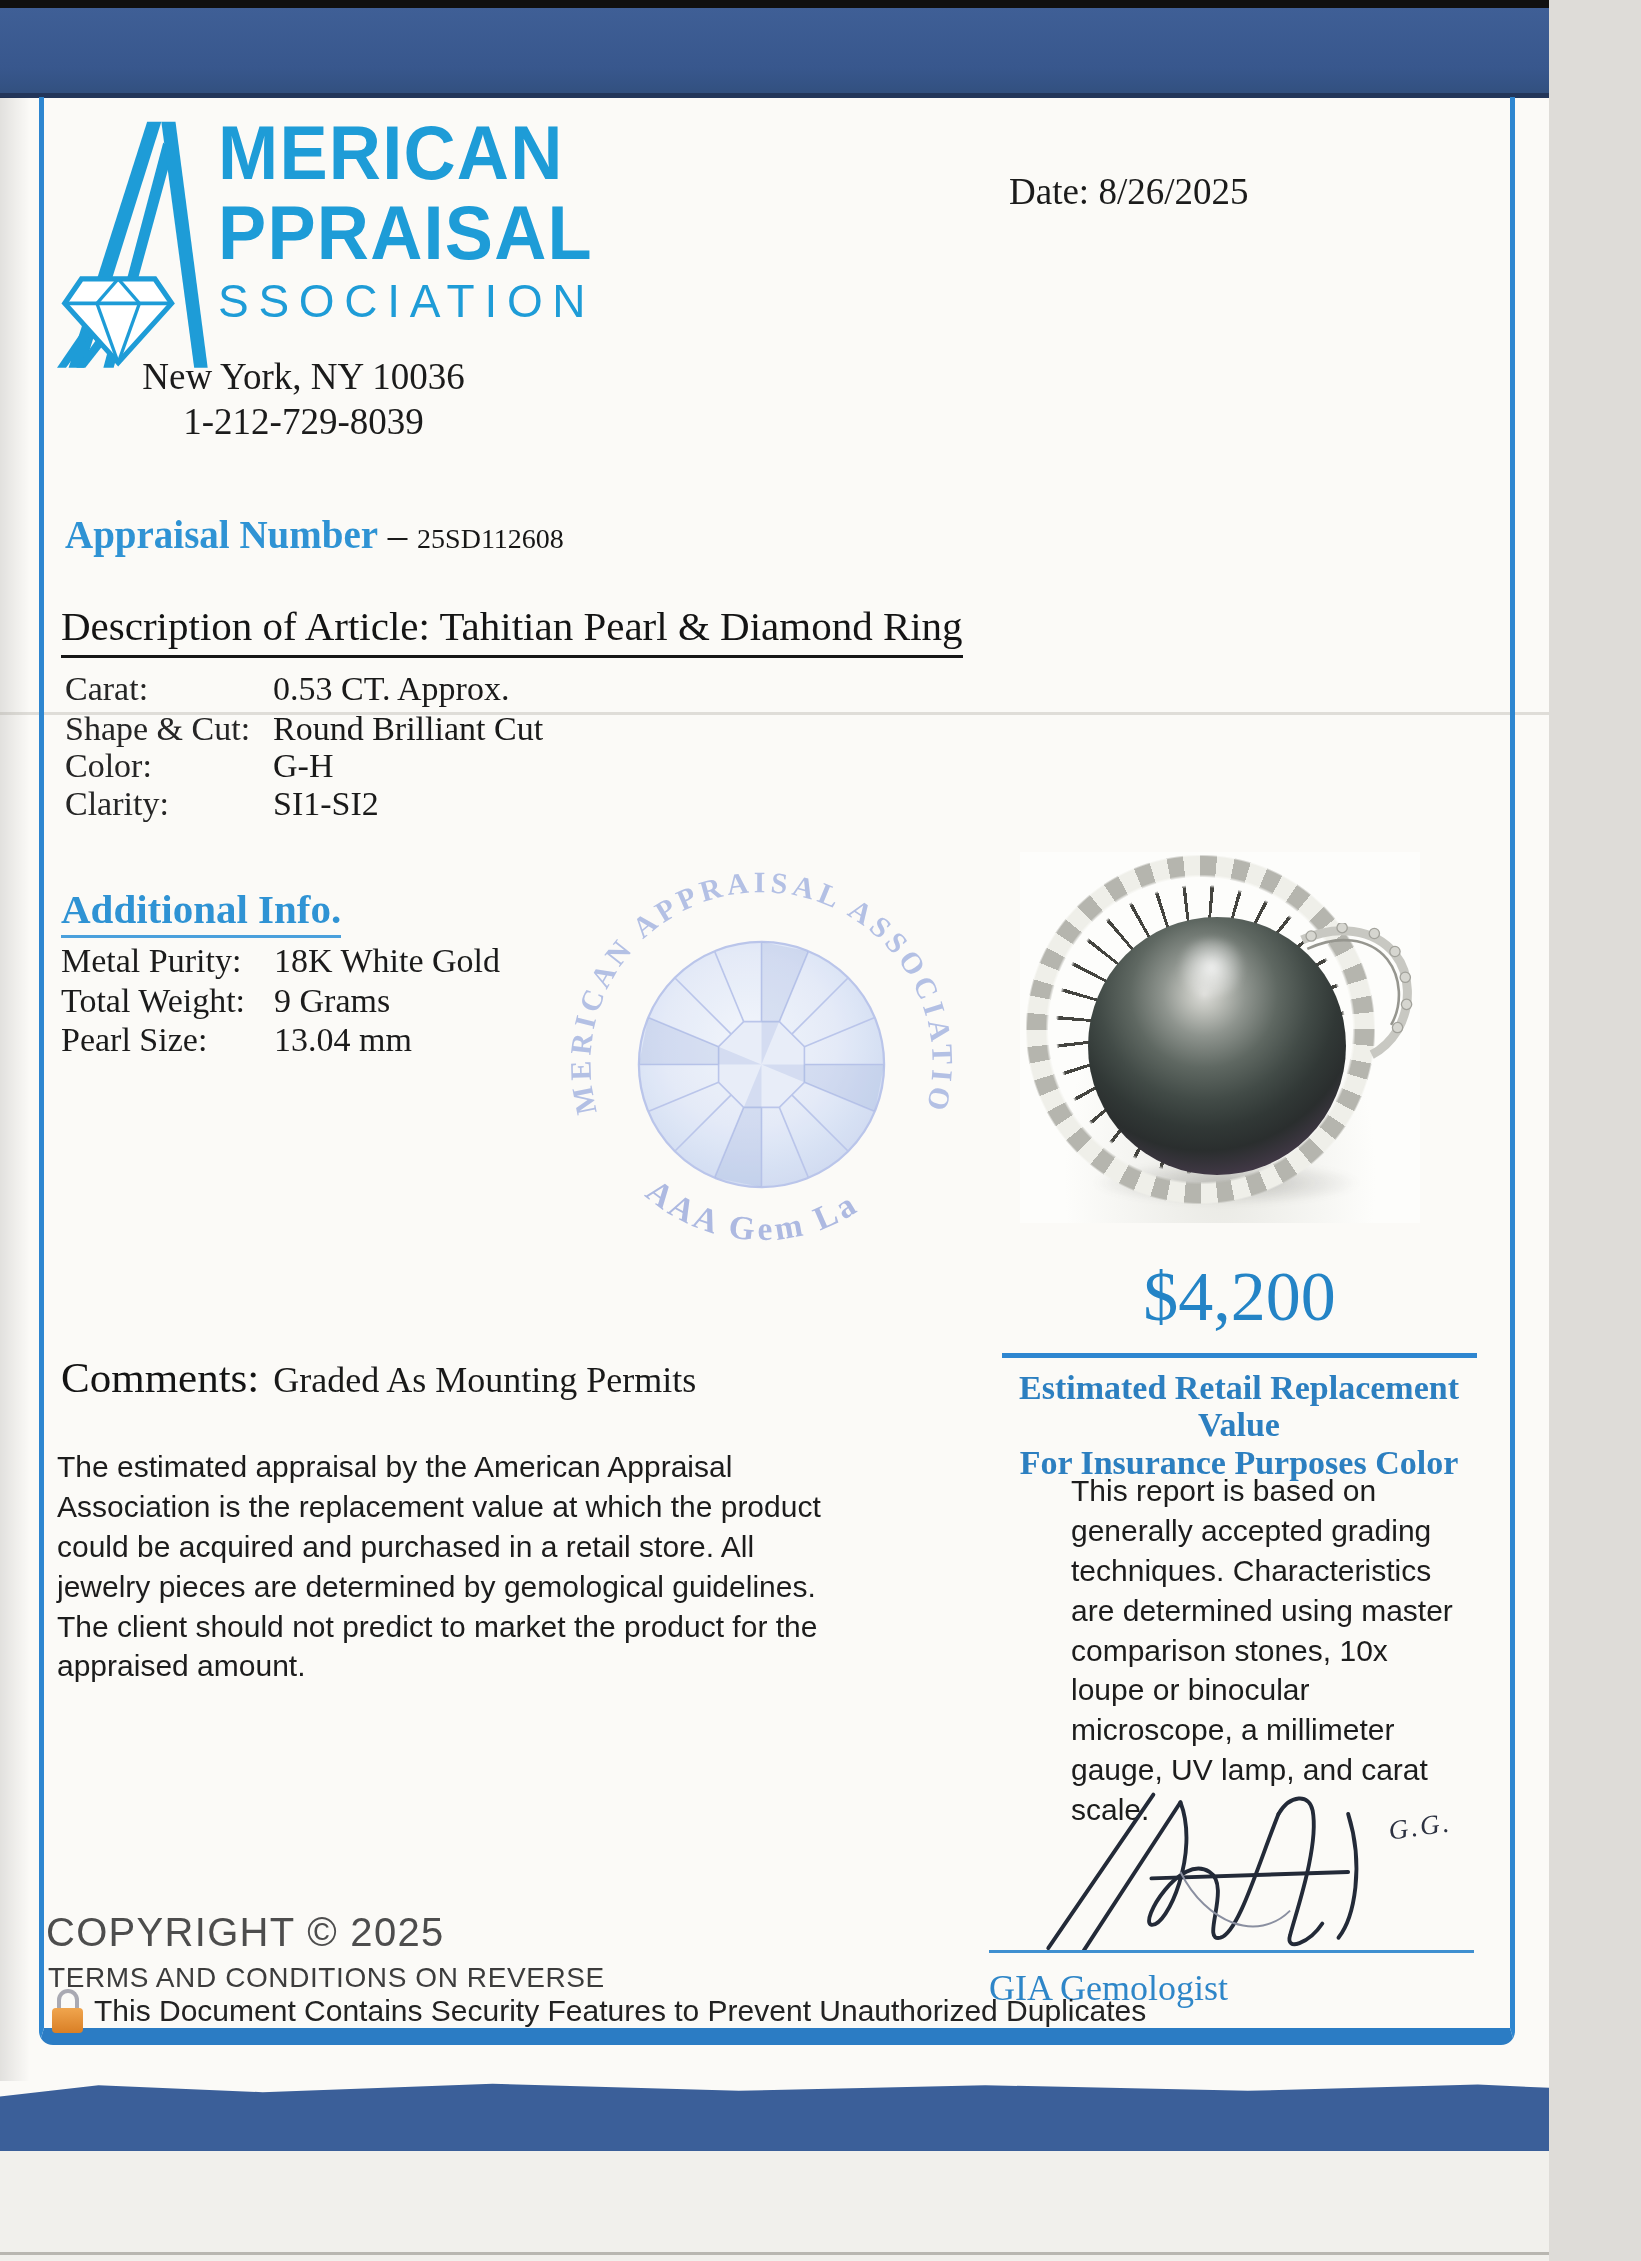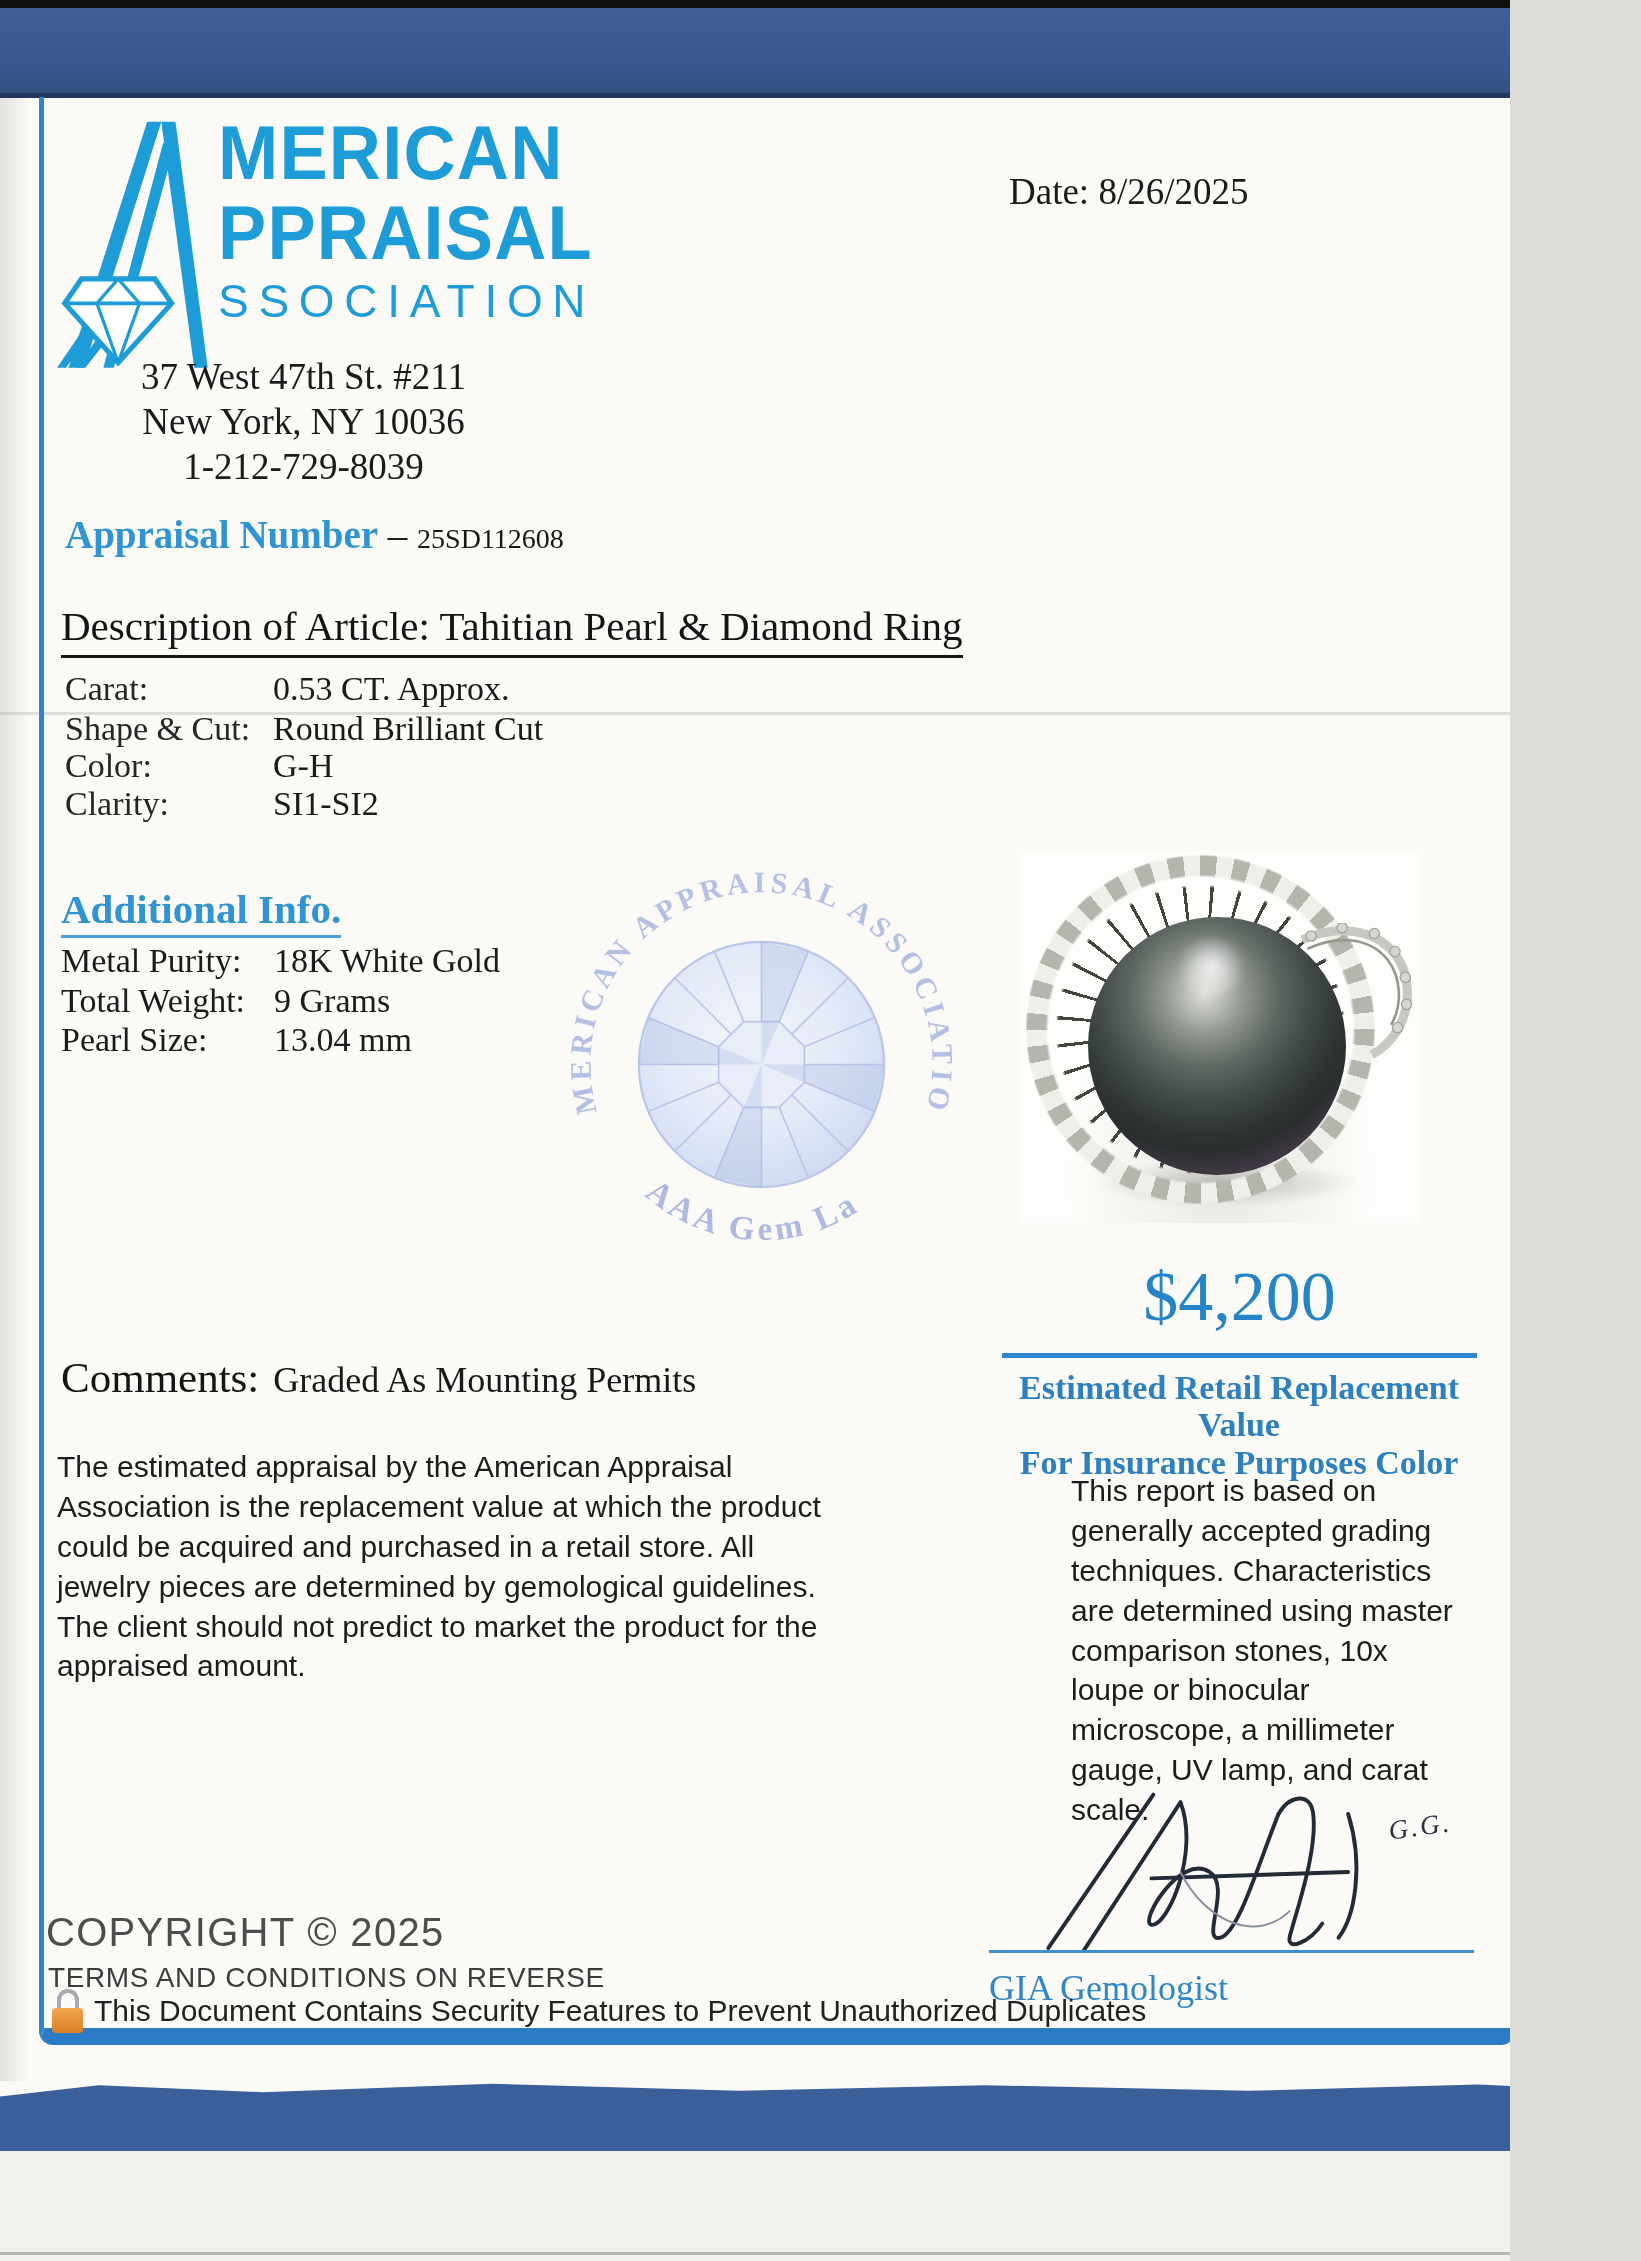--- a/index.html
+++ b/index.html
@@ -1,17 +1,17 @@
 <!DOCTYPE html>
 <html style="font-size:10.3px"><head>
 <meta charset="utf-8">
 <style>
   html,body{margin:0;padding:0;background:#dedcd8;}
   #page{position:relative;width:1510px;height:2261px;background:#fbfaf7;overflow:hidden;
-        font-family:"Liberation Serif", serif;color:#1b1b1b;}
+        font-family:"Liberation Serif", serif;color:#1b1b1b;padding-left:39px;}
   .abs{position:absolute;}
   .sans{font-family:"Liberation Sans", sans-serif;}
 
   
   .top-black{left:0;top:0;width:1642px;height:7.7px;background:#101010;}
   .top-band{left:0;top:7.7px;width:1642px;height:86px;background:linear-gradient(180deg,#3f5f96 0%,#38578d 70%,#32507f 100%);}
   .top-band-edge{left:0;top:93px;width:1642px;height:4.5px;background:#23365a;}
   .right-strip{left:1612px;top:97px;width:30px;height:1986px;
      background:linear-gradient(200deg,#2d4f83 0%,#2d4f83 10%,#8fb0d8 14%,#8fb0d8 21%,#35598f 25%,#35598f 46%,#7ea3cf 50%,#7ea3cf 56%,#355a90 60%,#2c4d82 100%);}
   .bottom-band{left:0;top:2081px;width:1642px;height:70px;background:#3b5f99;
@@ -130,21 +130,20 @@
     <div class="logo-l2">PPRAISAL</div>
     <div class="logo-l3">SSOCIATION</div>
   </div>
 
   <div class="abs date-line">
     <span>Date:</span>
     <span>8/26/2025</span>
   </div>
 
   <div class="abs address">
-    <div>37 West 47th St. #211</div>
     <div>New York, NY 10036</div>
     <div>1-212-729-8039</div>
   </div>
 
   <div class="abs appraisal-row">
     <span class="appraisal-label">Appraisal Number</span>
     <span>–</span>
     <span class="appraisal-number">25SD112608</span>
   </div>
 

